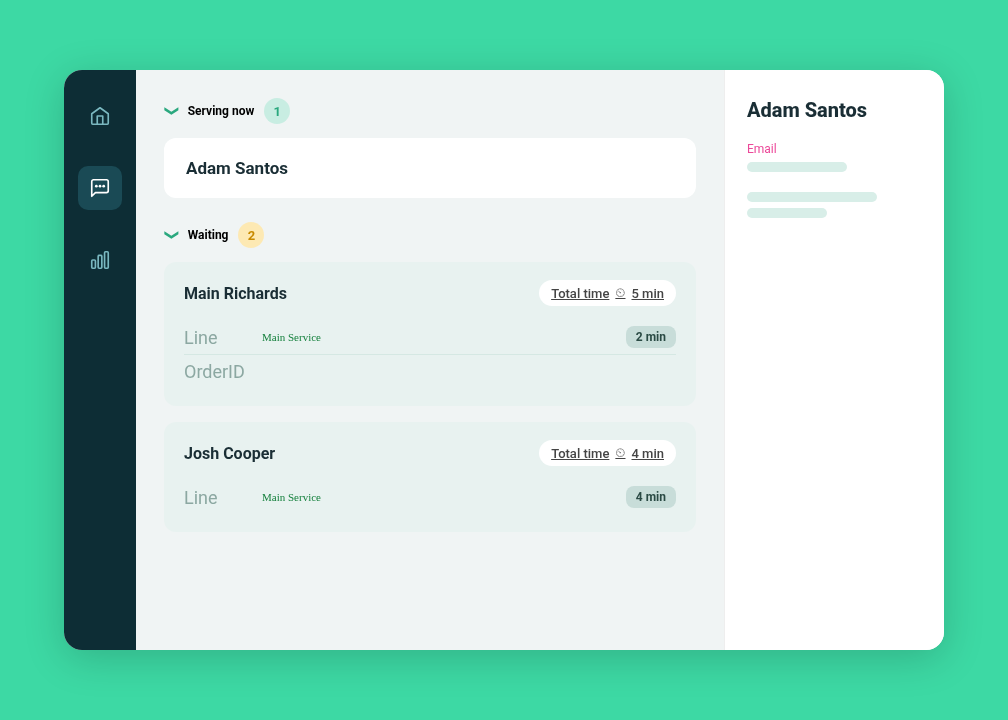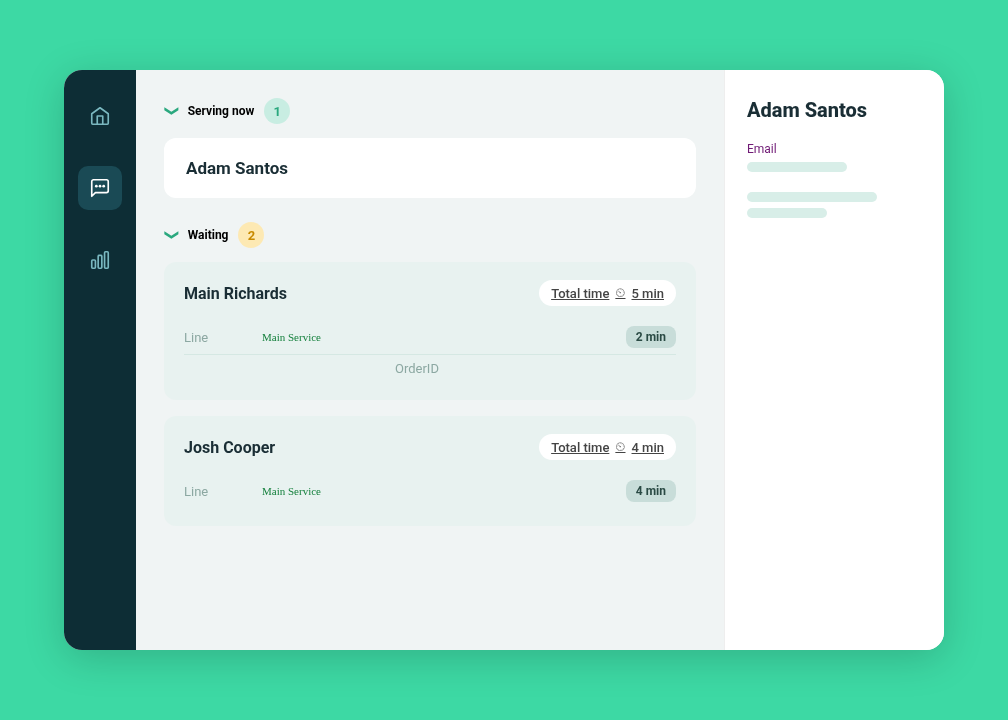--- a/index.html
+++ b/index.html
@@ -139,24 +139,23 @@
       color: #666;
     }
     .card-row {
       display: flex;
       align-items: center;
       justify-content: space-between;
       padding: 6px 0;
     }
     .card-row + .card-row {
       border-top: 1px solid #d5e8e3;
-      flex-direction: column;
     }
     .card-label {
-      font-size: 13px;
+      font-size: 18px;
       color: #8ca8a2;
       min-width: 70px;
     }
     .card-value {
       font-size: 11px;
       color: #15803d;
       flex: 1;
       padding-left: 8px;
       font-family: Liberation Serif, serif;
     }
@@ -177,21 +176,21 @@
       border-left: 1px solid #eee;
     }
     .right-panel-name {
       font-size: 20px;
       font-weight: 800;
       color: #1a2e35;
       margin-bottom: 20px;
     }
     .right-panel-label {
       font-size: 12px;
-      color: #701a75;
+      color: #ec4899;
       margin-bottom: 6px;
     }
     .right-panel-bar {
       height: 10px;
       border-radius: 5px;
       background: #d8eee8;
       margin-bottom: 20px;
     }
     .right-panel-bar.short { width: 100px; }
     .right-panel-bar.medium { width: 130px; }

